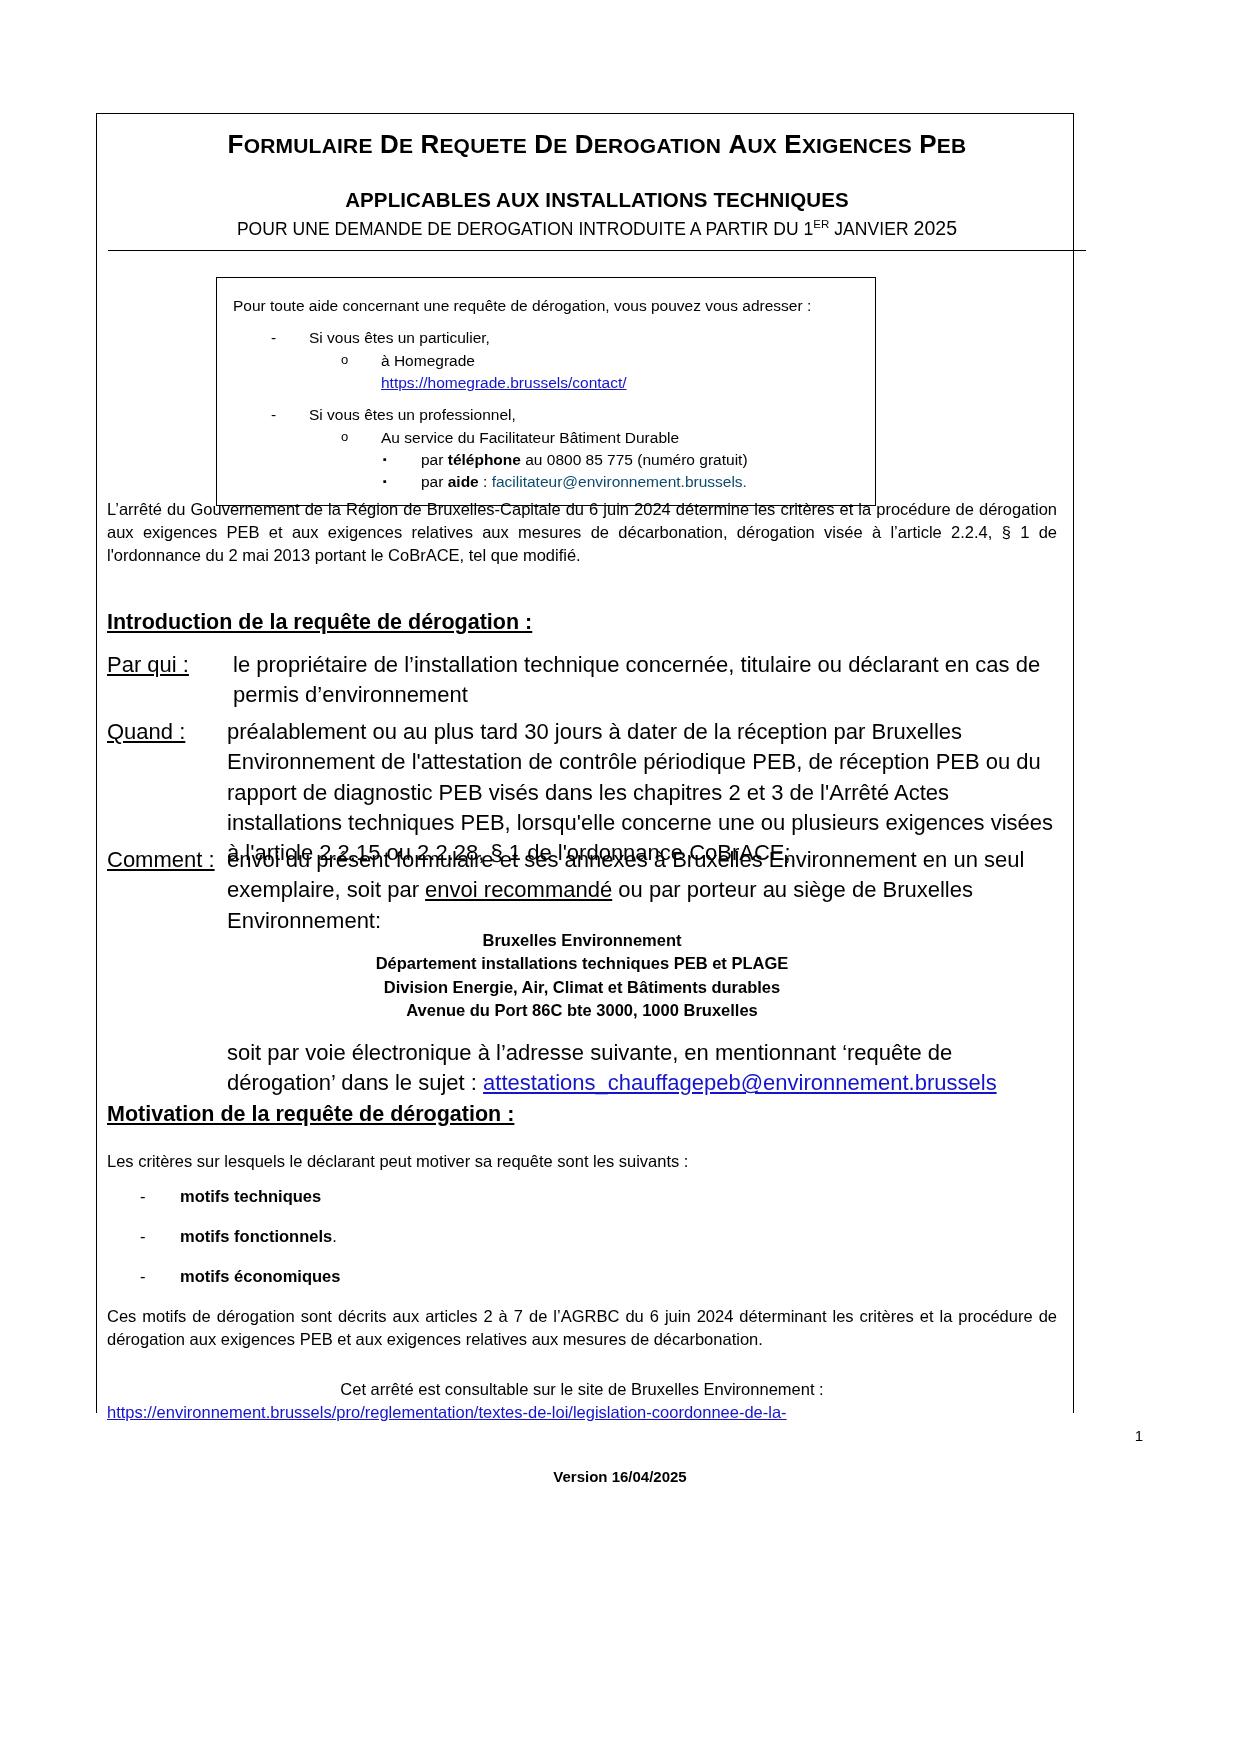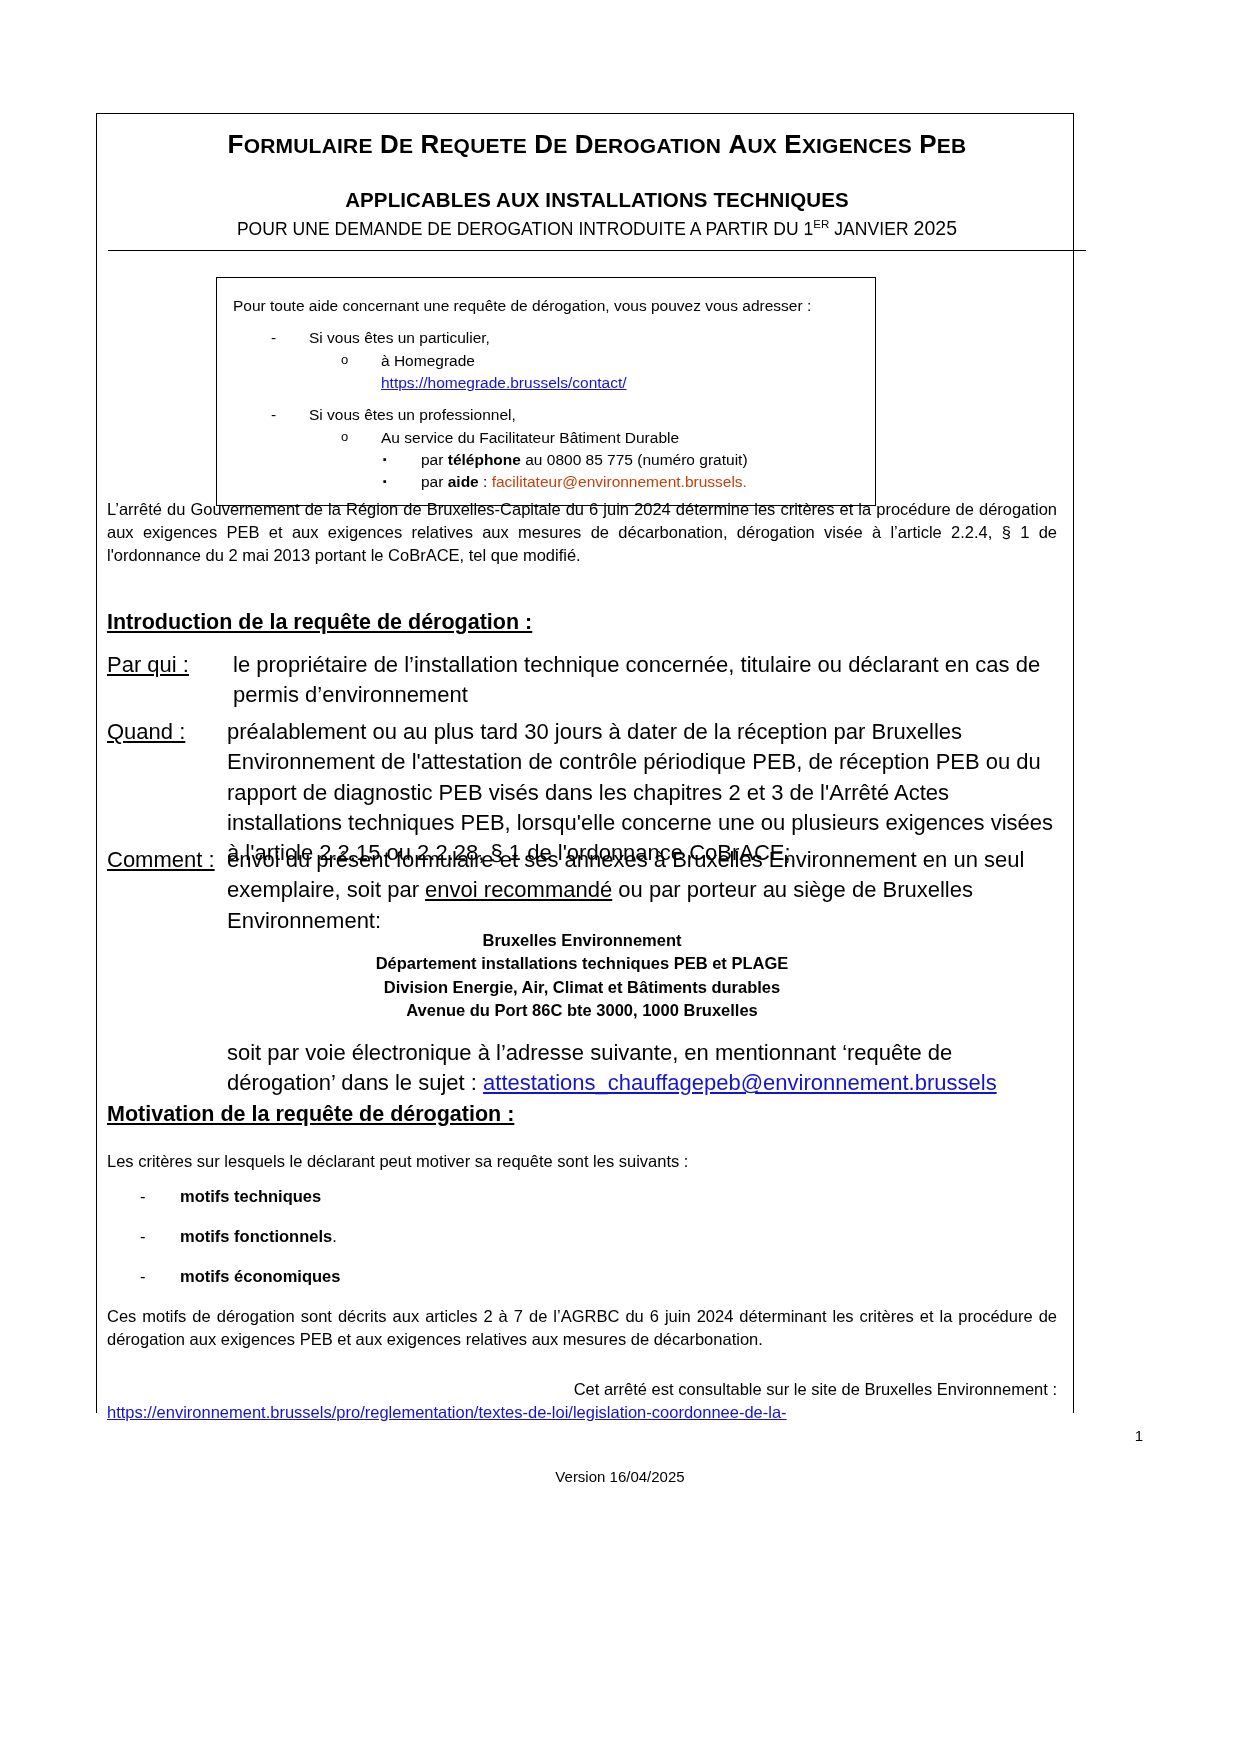--- a/index.html
+++ b/index.html
@@ -97,21 +97,21 @@
   }
   .hb-l2 .circ { width: 40px; flex: 0 0 40px; font-size: 13px; line-height: 1.55;}
   .hb-l3 {
     display: flex;
     padding-left: 150px;
     margin: 0;
   }
   .hb-l3 .sq { width: 38px; flex: 0 0 38px; font-size: 11px; line-height: 1.9; }
   .indent-url { padding-left: 148px; }
   .link-blue { color: #1414cd; text-decoration: underline; }
-  .link-blue-nou { color: #c2410c; text-decoration: none; }
+  .link-blue-nou { color: #0c4a6e; text-decoration: none; }
   .gap-small { height: 10px; }
 
   
   .body-text {
     position: absolute;
     left: 107px;
     width: 950px;
     font-size: 16.5px;
     line-height: 1.38;
     text-align: justify;
@@ -166,20 +166,21 @@
     right: 97px;
     top: 1427px;
     font-size: 15px;
   }
   .footer-version {
     position: absolute;
     left: 0; right: 0;
     top: 1468px;
     text-align: center;
     font-size: 15px;
+    font-weight: bold;
   }
 
   u.inline { text-decoration: underline; }
   b.inline { font-weight: bold; }
 </style>
 </head>
 <body>
 
 <div class="page">
 
@@ -269,21 +270,21 @@
     <span class="dash">-</span>
     <span class="btxt"><span>motifs fonctionnels</span><span class="reg">.</span></span>
   </div>
   <div class="bullet-row" style="top:1267px;">
     <span class="dash">-</span>
     <span class="btxt"><span>motifs économiques</span><span class="reg"></span></span>
   </div>
 
   <div class="body-text" style="top:1305px;">Ces motifs de dérogation sont décrits aux articles 2 à 7 de l’AGRBC du 6 juin 2024 déterminant les critères et la procédure de dérogation aux exigences PEB et aux exigences relatives aux mesures de décarbonation.</div>
 
-  <div class="body-text" style="top:1378px; text-align:right;">Cet arrêté est consultable sur le site de Bruxelles Environnement :</div>
+  <div class="body-text" style="top:1378px; text-align:center;">Cet arrêté est consultable sur le site de Bruxelles Environnement :</div>
   <div class="body-text" style="top:1401px; text-align:left;">
     <a class="link-blue" href="#">https://environnement.brussels/pro/reglementation/textes-de-loi/legislation-coordonnee-de-la-</a>
   </div>
 
   <div class="footer-pageno">1</div>
   <div class="footer-version">Version 16/04/2025</div>
 
 </div>
 
 </body></html>

